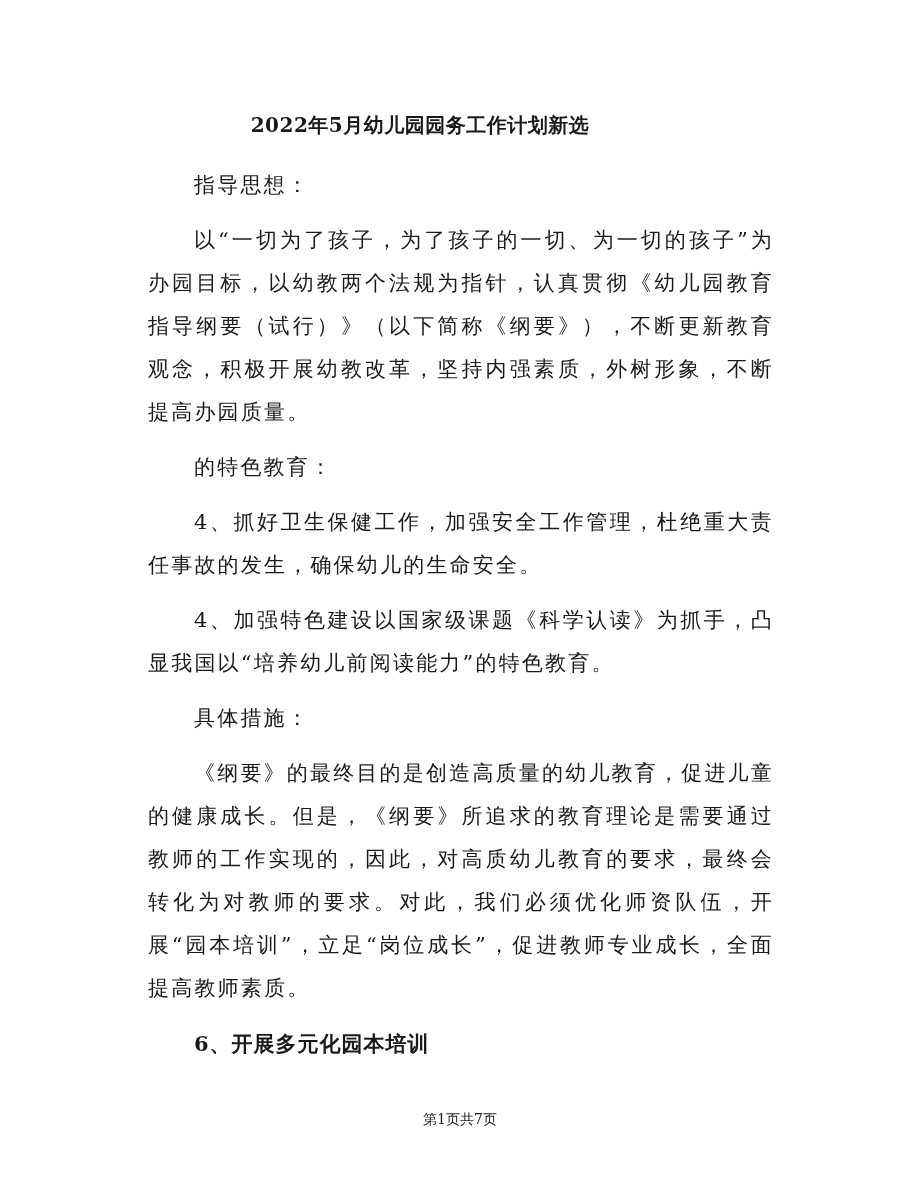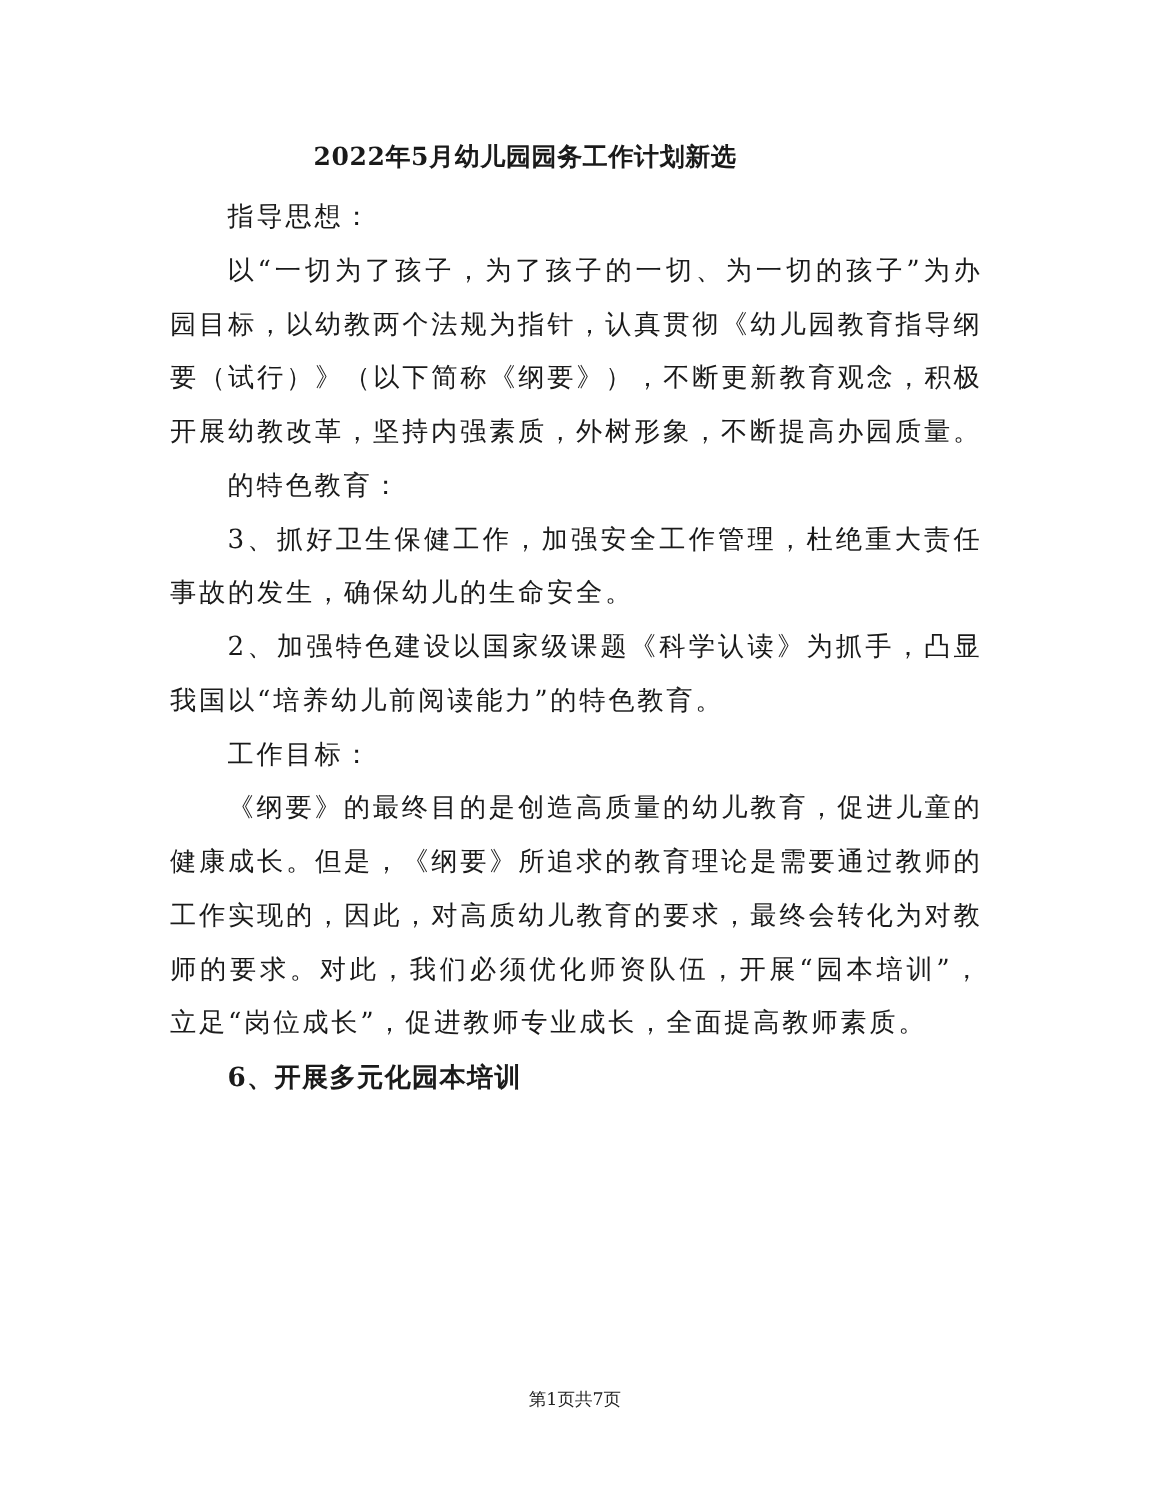--- a/index.html
+++ b/index.html
@@ -2,36 +2,36 @@
 <html><head>
 <meta charset="utf-8">
 <style>
   html, body { margin: 0; padding: 0; background: #ffffff; }
   body { width: 920px; height: 1191px; position: relative; overflow: hidden;
          font-family: "DejaVu Serif", "Liberation Serif", serif; color: #1a1a1a; }
   .page { position: absolute; left: 0; top: 0; width: 920px; height: 1191px; background: #fff; }
   .title { position: absolute; top: 112px; left: 0; width: 840px; text-align: center;
            font-size: 20px; font-weight: bold; letter-spacing: 0.5px; }
   .body { position: absolute; left: 136px; top: 152px; width: 650px; }
-  .p { font-size: 21px; line-height: 43px; letter-spacing: 2.2px; margin: 0; text-align: justify; }
+  .p { font-size: 21px; line-height: 43px; letter-spacing: 2.2px; margin: 12px; text-align: justify; }
   .indent { text-indent: 46px; }
   .h { font-weight: bold; letter-spacing: 1px; }
   .footer { position: absolute; top: 1111px; left: 0; width: 920px; text-align: center; font-size: 14px; color: #222; }
 </style>
 </head>
 <body>
 
 <div class="page">
   <div class="title">2022年5月幼儿园园务工作计划新选</div>
 
   <div class="body">
     <p class="p indent">指导思想：</p>
     <p class="p indent">以“一切为了孩子，为了孩子的一切、为一切的孩子”为办园目标，以幼教两个法规为指针，认真贯彻《幼儿园教育指导纲要（试行）》（以下简称《纲要》），不断更新教育观念，积极开展幼教改革，坚持内强素质，外树形象，不断提高办园质量。</p>
     <p class="p indent">的特色教育：</p>
-    <p class="p indent">3、抓好卫生保健工作，加强安全工作管理，杜绝重大责任事故的发生，确保幼儿的生命安全。</p>
-    <p class="p indent">2、加强特色建设以国家级课题《科学认读》为抓手，凸显我国以“培养幼儿前阅读能力”的特色教育。</p>
-    <p class="p indent">工作目标：</p>
+    <p class="p indent">4、抓好卫生保健工作，加强安全工作管理，杜绝重大责任事故的发生，确保幼儿的生命安全。</p>
+    <p class="p indent">4、加强特色建设以国家级课题《科学认读》为抓手，凸显我国以“培养幼儿前阅读能力”的特色教育。</p>
+    <p class="p indent">具体措施：</p>
     <p class="p indent">《纲要》的最终目的是创造高质量的幼儿教育，促进儿童的健康成长。但是，《纲要》所追求的教育理论是需要通过教师的工作实现的，因此，对高质幼儿教育的要求，最终会转化为对教师的要求。对此，我们必须优化师资队伍，开展“园本培训”，立足“岗位成长”，促进教师专业成长，全面提高教师素质。</p>
     <p class="p indent h">6、开展多元化园本培训</p>
   </div>
 
   <div class="footer">第1页共7页</div>
 </div>
 
 </body></html>

